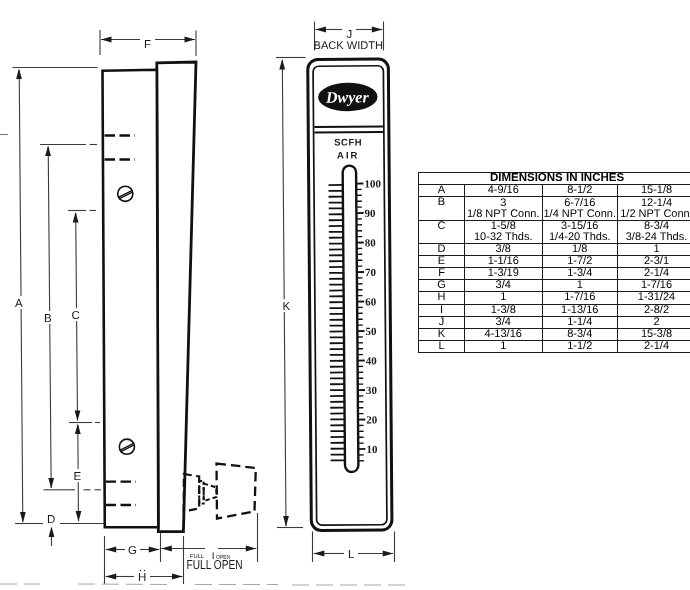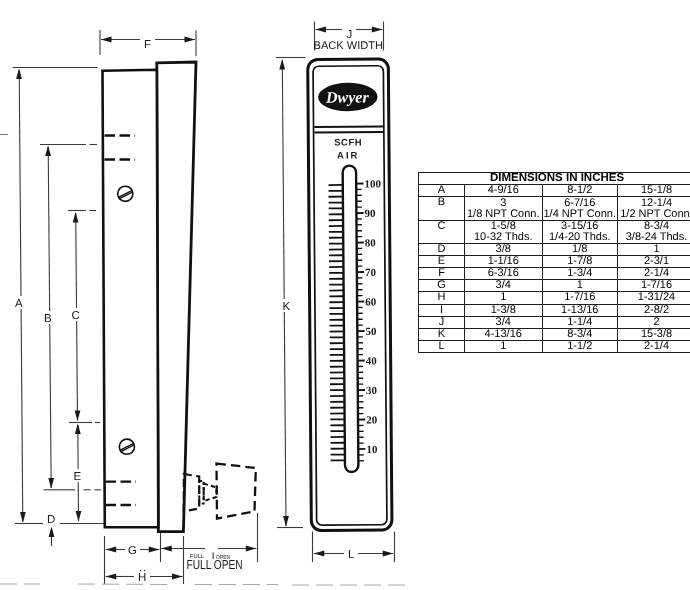--- a/index.html
+++ b/index.html
@@ -351,26 +351,26 @@
           </tr>
 <tr>
             <td style="height:10.4px">D</td>
             <td>3/8</td>
             <td>1/8</td>
             <td>1</td>
           </tr>
 <tr>
             <td style="height:10.4px">E</td>
             <td>1-1/16</td>
-            <td>1-7/8</td>
+            <td>1-7/2</td>
             <td>2-3/1</td>
           </tr>
 <tr>
             <td style="height:10.4px">F</td>
-            <td>6-3/16</td>
+            <td>1-3/19</td>
             <td>1-3/4</td>
             <td>2-1/4</td>
           </tr>
 <tr>
             <td style="height:10.4px">G</td>
             <td>3/4</td>
             <td>1</td>
             <td>1-7/16</td>
           </tr>
 <tr>

